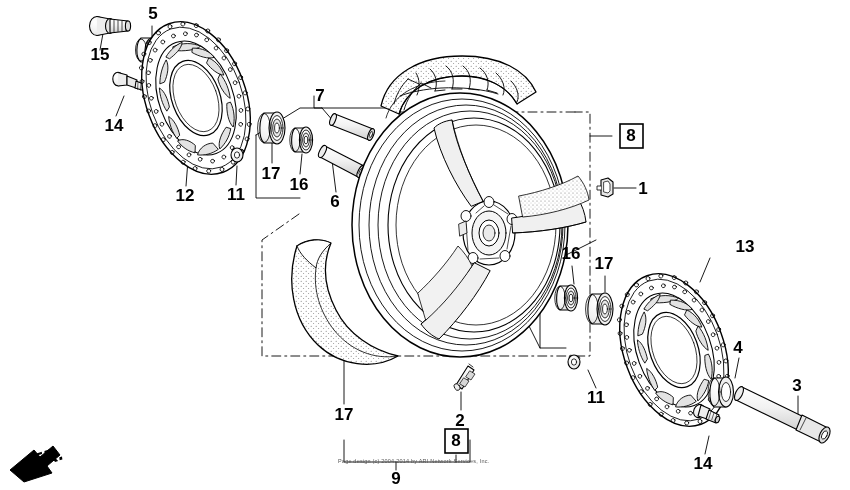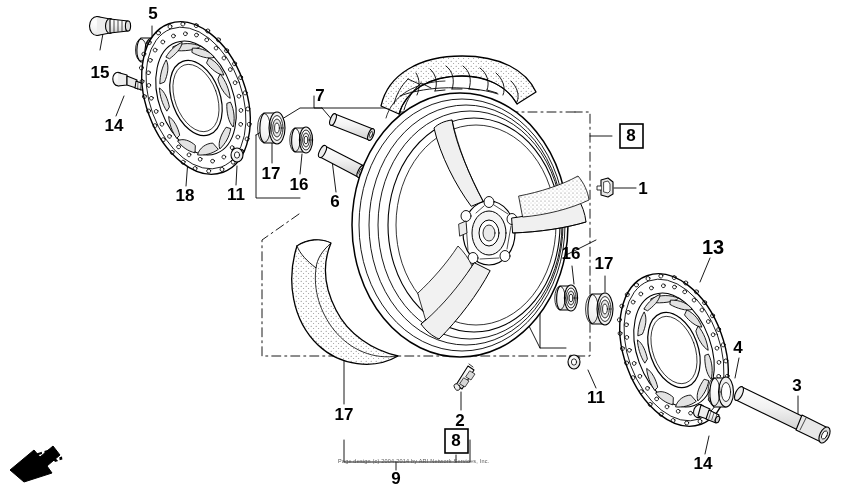--- a/index.html
+++ b/index.html
@@ -511,29 +511,29 @@
   <div class="callout" style="position:absolute;left:456px;top:441px;transform:translate(-50%,-50%);font-size:17px;">8</div>
 
   <div class="callout" style="position:absolute;left:396px;top:479px;transform:translate(-50%,-50%);font-size:17px;">9</div>
 
   <div class="callout" style="position:absolute;left:344px;top:415px;transform:translate(-50%,-50%);font-size:17px;">17</div>
 
   <div class="callout" style="position:absolute;left:236px;top:195px;transform:translate(-50%,-50%);font-size:17px;">11</div>
 
   <div class="callout" style="position:absolute;left:596px;top:398px;transform:translate(-50%,-50%);font-size:17px;">11</div>
 
-  <div class="callout" style="position:absolute;left:185px;top:196px;transform:translate(-50%,-50%);font-size:17px;">18</div>
-
-  <div class="callout" style="position:absolute;left:713px;top:247px;transform:translate(-50%,-50%);font-size:20px;">13</div>
+  <div class="callout" style="position:absolute;left:185px;top:196px;transform:translate(-50%,-50%);font-size:17px;">12</div>
+
+  <div class="callout" style="position:absolute;left:745px;top:247px;transform:translate(-50%,-50%);font-size:17px;">13</div>
 
   <div class="callout" style="position:absolute;left:114px;top:126px;transform:translate(-50%,-50%);font-size:17px;">14</div>
 
   <div class="callout" style="position:absolute;left:703px;top:464px;transform:translate(-50%,-50%);font-size:17px;">14</div>
 
-  <div class="callout" style="position:absolute;left:100px;top:73px;transform:translate(-50%,-50%);font-size:17px;">15</div>
+  <div class="callout" style="position:absolute;left:100px;top:55px;transform:translate(-50%,-50%);font-size:17px;">15</div>
 
   <div class="callout" style="position:absolute;left:299px;top:185px;transform:translate(-50%,-50%);font-size:17px;">16</div>
 
   <div class="callout" style="position:absolute;left:571px;top:254px;transform:translate(-50%,-50%);font-size:17px;">16</div>
 
   <div class="callout" style="position:absolute;left:271px;top:174px;transform:translate(-50%,-50%);font-size:17px;">17</div>
 
   <div class="callout" style="position:absolute;left:604px;top:264px;transform:translate(-50%,-50%);font-size:17px;">17</div>
 </div>
 

